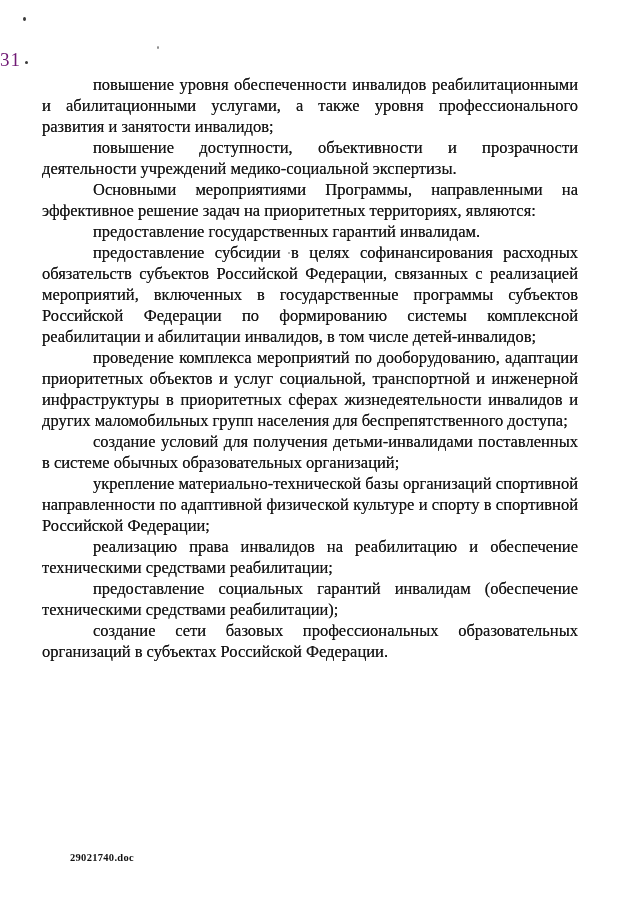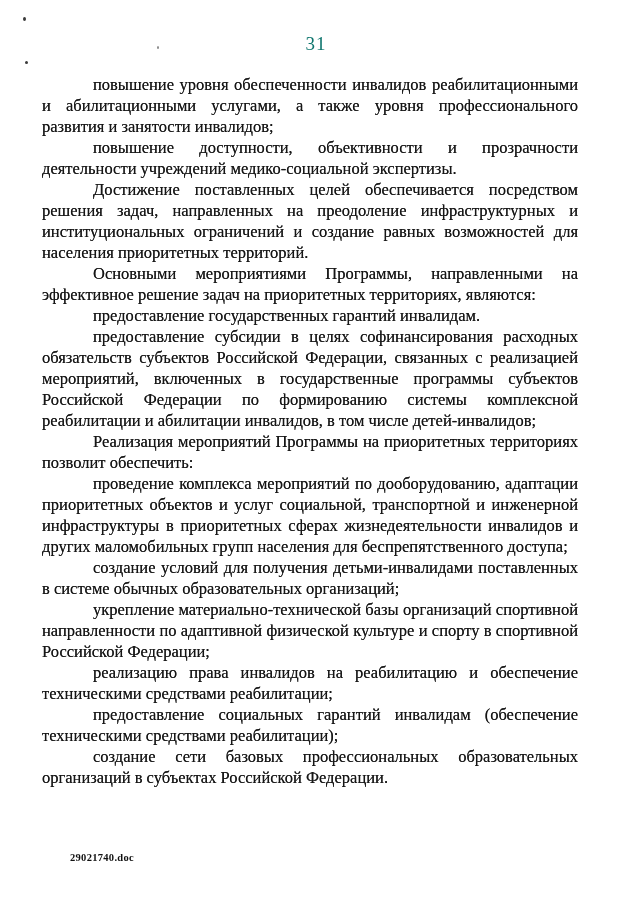--- a/index.html
+++ b/index.html
@@ -11,27 +11,26 @@
     position: relative;
     width: 640px;
     height: 905px;
     background: #ffffff;
     overflow: hidden;
     font-family: "Liberation Serif", "DejaVu Serif", serif;
     color: #161616;
   }
   .page-number {
     position: absolute;
-    top: 33px;
+    top: 49px;
     left: 0;
     right: 8px;
-    text-align: center;
     font-size: 19px;
     letter-spacing: 1px;
-    color: #0f766e;
+    color: #701a75;
   }
   .body-text {
     position: absolute;
     top: 74px;
     left: 42px;
     width: 536px;
     font-size: 16.5px;
     line-height: 21px;
     text-align: justify;
     text-shadow: 0 0 0.4px rgba(0,0,0,0.75);
@@ -64,25 +63,23 @@
 </head>
 <body>
 
 <div class="page">
 
   <div class="page-number">31</div>
 
   <div class="body-text" id="body-text">
       <p>повышение уровня обеспеченности инвалидов реабилитационными и абилитационными услугами, а также уровня профессионального развития и занятости инвалидов;</p>
       <p>повышение доступности, объективности и прозрачности деятельности учреждений медико-социальной экспертизы.</p>
-      <p>Достижение поставленных целей обеспечивается посредством решения задач, направленных на преодоление инфраструктурных и институциональных ограничений и создание равных возможностей для населения приоритетных территорий.</p>
       <p>Основными мероприятиями Программы, направленными на эффективное решение задач на приоритетных территориях, являются:</p>
       <p>предоставление государственных гарантий инвалидам.</p>
       <p>предоставление субсидии в целях софинансирования расходных обязательств субъектов Российской Федерации, связанных с реализацией мероприятий, включенных в государственные программы субъектов Российской Федерации по формированию системы комплексной реабилитации и абилитации инвалидов, в том числе детей-инвалидов;</p>
-      <p>Реализация мероприятий Программы на приоритетных территориях позволит обеспечить:</p>
       <p>проведение комплекса мероприятий по дооборудованию, адаптации приоритетных объектов и услуг социальной, транспортной и инженерной инфраструктуры в приоритетных сферах жизнедеятельности инвалидов и других маломобильных групп населения для беспрепятственного доступа;</p>
       <p>создание условий для получения детьми-инвалидами поставленных в системе обычных образовательных организаций;</p>
       <p>укрепление материально-технической базы организаций спортивной направленности по адаптивной физической культуре и спорту в спортивной Российской Федерации;</p>
       <p>реализацию права инвалидов на реабилитацию и обеспечение техническими средствами реабилитации;</p>
       <p>предоставление социальных гарантий инвалидам (обеспечение техническими средствами реабилитации);</p>
       <p>создание сети базовых профессиональных образовательных организаций в субъектах Российской Федерации.</p>
     </div>
 
   <div class="doc-footer">29021740.doc</div>
 

